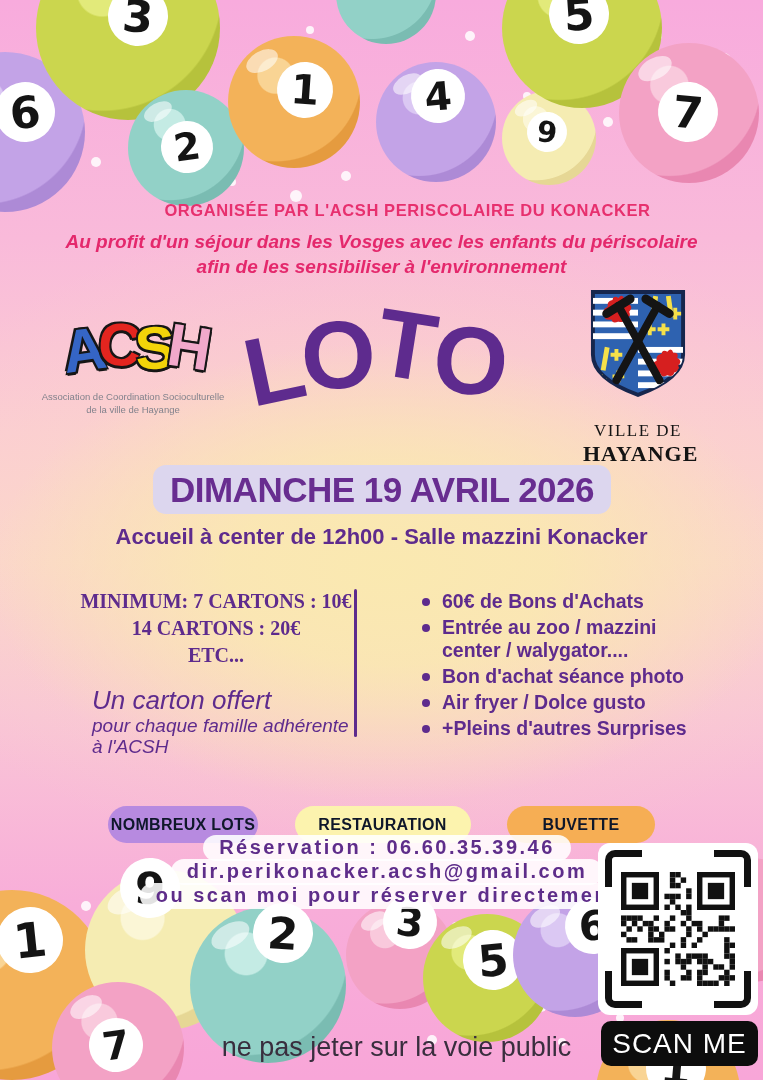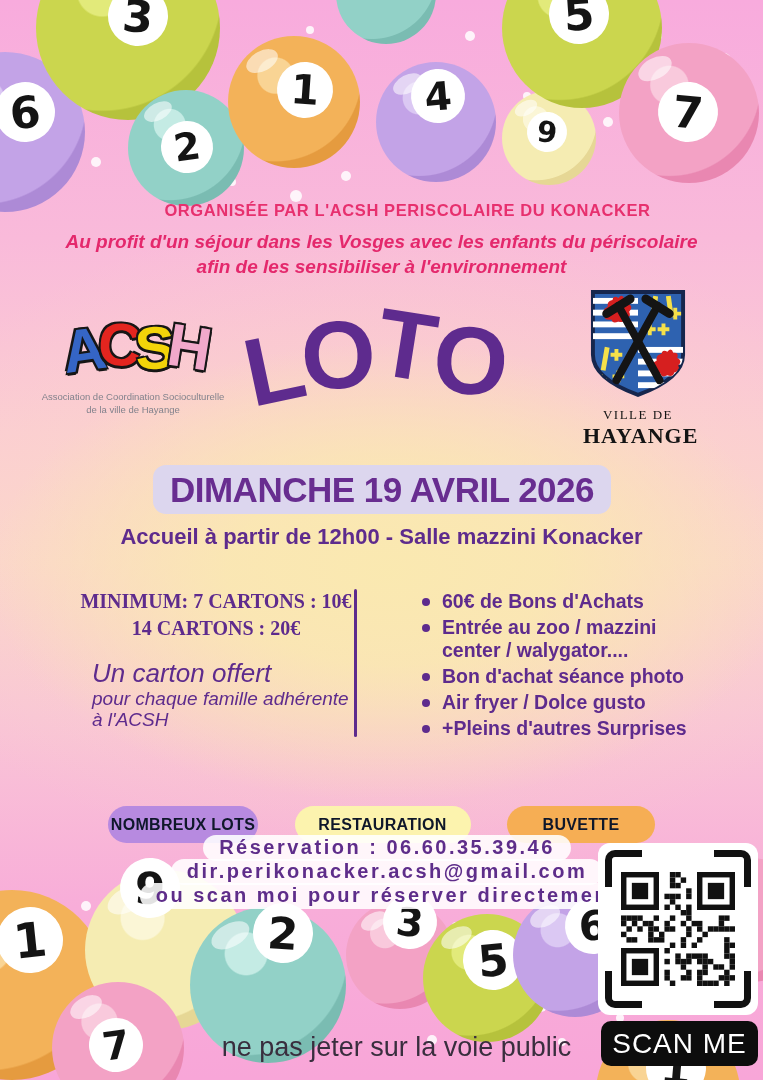--- a/index.html
+++ b/index.html
@@ -23,21 +23,21 @@
   .acsh{position:absolute;left:38px;top:312px;width:190px;text-align:center;z-index:5;}
   .acsh-letters{height:76px;font-size:60px;font-weight:bold;letter-spacing:-7px;}
   .acsh-letters span{display:inline-block;
     text-shadow:-2px -2px 0 #161616,2px -2px 0 #161616,-2px 2px 0 #161616,2px 2px 0 #161616,0 3px 0 #161616;}
   .acsh-sub{font-size:9.5px;color:#82828c;line-height:13px;margin-top:2px;}
   .loto-title{position:absolute;left:238px;top:300px;width:275px;text-align:center;z-index:5;
     color:#5e2b8e;font-size:96px;font-weight:bold;letter-spacing:0px;}
   .loto-title span{display:inline-block;}
   .crest{position:absolute;left:583px;top:288px;width:110px;text-align:center;z-index:5;
     font-family:"Liberation Serif", serif;color:#141414;}
-  .crest-line1{font-size:13px;letter-spacing:1.5px;margin-top:3px;}
+  .crest-line1{font-size:17px;letter-spacing:1.5px;margin-top:17px;}
   .crest-line2{font-size:22px;font-weight:bold;letter-spacing:1px;}
   .date-pill{position:absolute;left:153px;top:465px;width:458px;height:49px;z-index:5;
     background:#dcd6ee;border-radius:13px;display:flex;align-items:center;justify-content:center;
     color:#682d90;font-size:35px;font-weight:bold;letter-spacing:-0.5px;}
   .welcome{position:absolute;top:524px;left:0;right:0;text-align:center;color:#5e2b8d;
     font-size:22px;font-weight:bold;z-index:5;}
   .start{position:absolute;top:553px;left:0;right:0;text-align:center;color:#5e2b8d;
     font-size:22px;font-weight:bold;z-index:5;}
   .pricing{position:absolute;left:76px;top:588px;width:280px;z-index:5;color:#5e2b8d;}
   .pricing .p-line{font-family:"Liberation Serif", serif;font-weight:bold;font-size:20px;text-align:center;line-height:27px;}
@@ -209,25 +209,26 @@
           <line x1="18" y1="26" x2="42" y2="11" stroke-width="9"></line>
           <line x1="58" y1="11" x2="82" y2="26" stroke-width="9"></line>
         </g>
       </g>
     </svg>
     <div class="crest-line1">VILLE DE</div>
     <div class="crest-line2">HAYANGE</div>
   </div>
 
   <div class="date-pill">DIMANCHE 19 AVRIL 2026</div>
-  <div class="welcome">Accueil à partir de 12h00 - Salle mazzini Konacker</div>
+  <div class="welcome">Accueil à center de 12h00 - Salle mazzini Konacker</div>
 
   <div class="pricing">
     <div class="p-line">MINIMUM: 7 CARTONS : 10€</div>
     <div class="p-line">14 CARTONS : 20€</div>
+    <div class="p-line">ETC...</div>
     <div class="offer">
       <div class="offer-title">Un carton offert</div>
       <div class="offer-sub">pour chaque famille adhérente</div>
       <div class="offer-sub">à l'ACSH</div>
     </div>
   </div>
   <div class="divider"></div>
   <ul class="prizes" id="prizes">
       <li>60€ de Bons d'Achats</li>
       <li>Entrée au zoo / mazzini center / walygator....</li>

